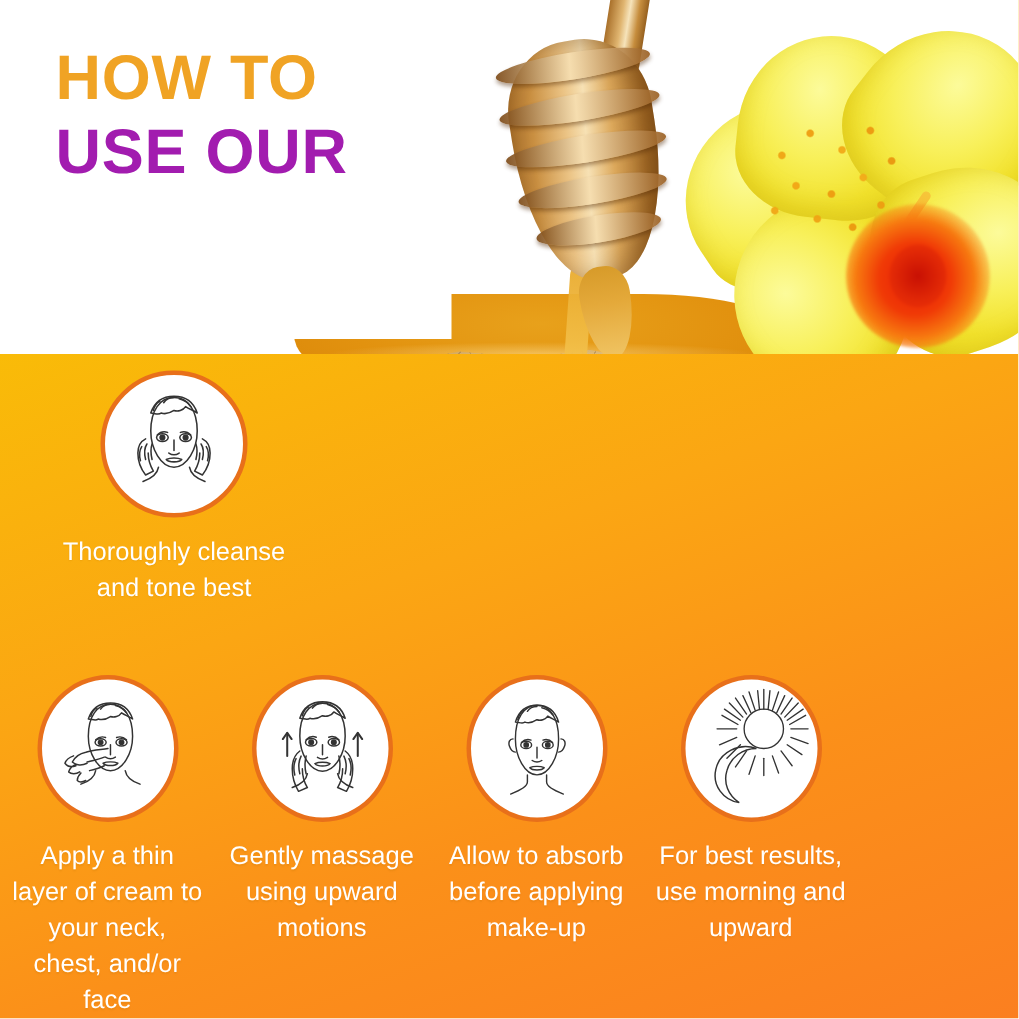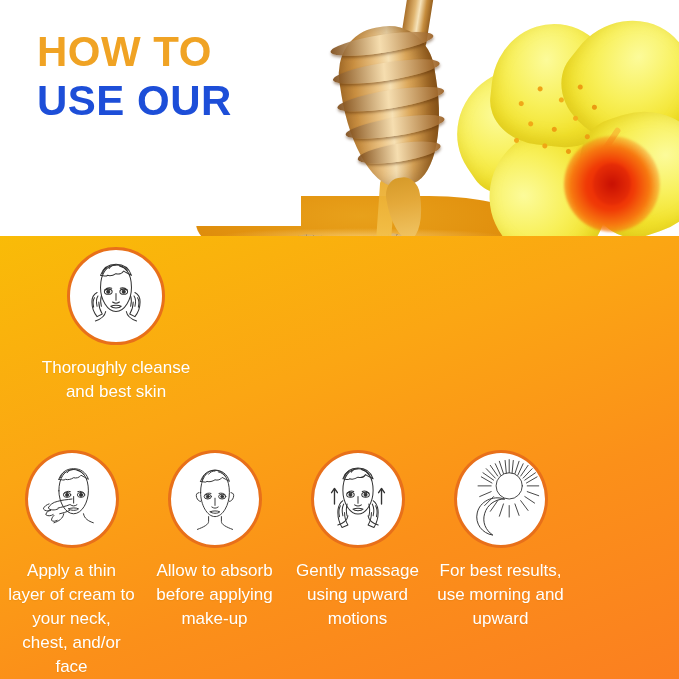--- a/index.html
+++ b/index.html
@@ -123,21 +123,21 @@
   
   .title-card{
     position:absolute;left:0;top:0;width:301px;height:226px;background:#FFFFFF;
     box-sizing:border-box;padding:27px 0 0 37px;
   }
   .title-line{
     font-weight:bold;font-size:42px;line-height:49px;letter-spacing:.5px;
     font-family:"Liberation Sans",sans-serif;
   }
   .t-orange{color:#F0A324;}
-  .t-grey{color:#1d4ed8;}
+  .t-grey{color:#a21caf;}
 
   
   .step{position:absolute;text-align:center;}
   .circle{
     margin:0 auto;border-radius:50%;background:#FFFFFF;
     border:3px solid #E8701A;box-sizing:border-box;
     display:flex;align-items:center;justify-content:center;overflow:hidden;
   }
   .step-caption{
     color:#FFFFFF;font-size:17px;line-height:24px;font-weight:500;
@@ -213,21 +213,21 @@
           <path d="M50 47v8M46 57c3 2 5 2 8 0"></path>
           <path d="M44 62c3-1.5 9-1.5 12 0-2 2.5-10 2.5-12 0z"></path>
           <path d="M38 68c-1 6-6 9-12 11M62 68c1 6 6 9 12 11"></path>
           <path d="M28 46c-4 2-6 6-6 11 0 6 2 12 6 17l6-3c-3-5-4-10-4-14"></path>
           <path d="M25 52c-2 3-2 7-1 11M29 50c-2 3-2 8-1 12M33 50c-1 3-1 8 0 12"></path>
           <path d="M72 46c4 2 6 6 6 11 0 6-2 12-6 17l-6-3c3-5 4-10 4-14"></path>
           <path d="M75 52c2 3 2 7 1 11M71 50c2 3 2 8 1 12M67 50c1 3 1 8 0 12"></path>
         </g>
       </svg>
     </div>
-    <div class="step-caption">Thoroughly cleanse and best skin</div>
+    <div class="step-caption">Thoroughly cleanse and tone best</div>
   </div>
 
   <div class="row2">
 
     <div class="step">
       <div class="circle">
         <svg width="82" height="86" viewBox="0 0 100 100">
           <g fill="none" stroke="#333" stroke-width="1.2" stroke-linecap="round" stroke-linejoin="round">
             <path d="M34 40c0-16 7-26 18-26s18 10 18 26c0 14-8 28-18 28S34 54 34 40z"></path>
             <path d="M34 26c3-9 10-13 18-13s15 4 18 13c-3-2-6-3-9-5-2 3-6 4-9 3-3 2-7 3-10 2-2 2-5 0-8 0z"></path>
@@ -240,42 +240,20 @@
             <path d="M52 47v8M48 57c3 2 5 2 8 0"></path>
             <path d="M46 62c3-1.5 9-1.5 12 0-2 2.5-10 2.5-12 0z"></path>
             <path d="M40 68c-1 6-6 9-12 11M64 68c1 6 6 9 12 11"></path>
             <path d="M50 50c-6 1-12 1-18 3-5 1-9 4-11 8 3 3 8 3 12 1"></path>
             <path d="M22 56c-3 1-6 3-7 6 2 3 6 3 9 2M24 63c-3 1-5 3-6 6 2 2 6 2 9 0M28 70c-2 2-3 4-3 6 2 2 5 1 7 0"></path>
             <path d="M33 61c4-1 9-2 14-4M35 68c4-1 8-2 12-4"></path>
           </g>
         </svg>
       </div>
       <div class="step-caption">Apply a thin layer of cream to your neck, chest, and/or face</div>
-    </div>
-
-    <div class="step">
-      <div class="circle">
-        <svg width="80" height="86" viewBox="0 0 100 100">
-          <g fill="none" stroke="#333" stroke-width="1.2" stroke-linecap="round" stroke-linejoin="round">
-            <path d="M32 42c0-17 7-28 18-28s18 11 18 28c0 15-8 30-18 30S32 57 32 42z"></path>
-            <path d="M32 28c3-10 10-14 18-14s15 4 18 14c-3-2-6-3-9-5-2 3-6 4-9 3-3 2-7 3-10 2-2 2-5 0-8 0z"></path>
-            <path d="M34 26c1-4 3-7 5-8M42 19c2-3 5-4 8-4M54 16c4 1 7 3 9 6"></path>
-            <path d="M30 42c-3 0-4 3-3 6 1 3 3 5 5 5M70 42c3 0 4 3 3 6-1 3-3 5-5 5"></path>
-            <path d="M37 45c2-2 5-3 8-2M55 43c3-1 6 0 8 2"></path>
-            <ellipse cx="41" cy="47" rx="4.5" ry="3"></ellipse>
-              <circle cx="41" cy="47" r="1.8" fill="#333"></circle>
-            <ellipse cx="59" cy="47" rx="4.5" ry="3"></ellipse>
-              <circle cx="59" cy="47" r="1.8" fill="#333"></circle>
-            <path d="M50 49v9M46 60c3 2 5 2 8 0"></path>
-            <path d="M44 66c3-1.5 9-1.5 12 0-2 2.5-10 2.5-12 0z"></path>
-            <path d="M42 72v6c0 4-6 7-14 10M58 72v6c0 4 6 7 14 10"></path>
-          </g>
-        </svg>
-      </div>
-      <div class="step-caption">Allow to absorb before applying make-up</div>
     </div>
 
     <div class="step">
       <div class="circle">
         <svg width="84" height="86" viewBox="0 0 100 100">
           <g fill="none" stroke="#333" stroke-width="1.2" stroke-linecap="round" stroke-linejoin="round">
             <path d="M32 40c0-16 7-26 18-26s18 10 18 26c0 14-8 28-18 28S32 54 32 40z"></path>
             <path d="M32 26c3-9 10-13 18-13s15 4 18 13c-3-2-6-3-9-5-2 3-6 4-9 3-3 2-7 3-10 2-2 2-5 0-8 0z"></path>
             <path d="M34 24c1-4 3-6 5-7M42 18c2-3 5-4 8-4M54 15c4 1 7 3 9 6"></path>
             <path d="M37 43c2-2 5-3 8-2M55 41c3-1 6 0 8 2"></path>
@@ -291,20 +269,42 @@
             <path d="M68 52c4 3 6 8 6 14 0 7-2 13-5 18l-7-3c3-5 4-10 4-15"></path>
             <path d="M71 58c2 4 2 9 1 13M67 56c2 4 2 10 1 14M63 56c1 4 1 10 0 14"></path>
             <path d="M22 56V38" stroke-width="1.6"></path>
               <path d="M18.5 42.5 22 37.5l3.5 5" stroke-width="1.6"></path>
             <path d="M78 56V38" stroke-width="1.6"></path>
               <path d="M74.5 42.5 78 37.5l3.5 5" stroke-width="1.6"></path>
           </g>
         </svg>
       </div>
       <div class="step-caption">Gently massage using upward motions</div>
+    </div>
+
+    <div class="step">
+      <div class="circle">
+        <svg width="80" height="86" viewBox="0 0 100 100">
+          <g fill="none" stroke="#333" stroke-width="1.2" stroke-linecap="round" stroke-linejoin="round">
+            <path d="M32 42c0-17 7-28 18-28s18 11 18 28c0 15-8 30-18 30S32 57 32 42z"></path>
+            <path d="M32 28c3-10 10-14 18-14s15 4 18 14c-3-2-6-3-9-5-2 3-6 4-9 3-3 2-7 3-10 2-2 2-5 0-8 0z"></path>
+            <path d="M34 26c1-4 3-7 5-8M42 19c2-3 5-4 8-4M54 16c4 1 7 3 9 6"></path>
+            <path d="M30 42c-3 0-4 3-3 6 1 3 3 5 5 5M70 42c3 0 4 3 3 6-1 3-3 5-5 5"></path>
+            <path d="M37 45c2-2 5-3 8-2M55 43c3-1 6 0 8 2"></path>
+            <ellipse cx="41" cy="47" rx="4.5" ry="3"></ellipse>
+              <circle cx="41" cy="47" r="1.8" fill="#333"></circle>
+            <ellipse cx="59" cy="47" rx="4.5" ry="3"></ellipse>
+              <circle cx="59" cy="47" r="1.8" fill="#333"></circle>
+            <path d="M50 49v9M46 60c3 2 5 2 8 0"></path>
+            <path d="M44 66c3-1.5 9-1.5 12 0-2 2.5-10 2.5-12 0z"></path>
+            <path d="M42 72v6c0 4-6 7-14 10M58 72v6c0 4 6 7 14 10"></path>
+          </g>
+        </svg>
+      </div>
+      <div class="step-caption">Allow to absorb before applying make-up</div>
     </div>
 
     <div class="step">
       <div class="circle">
         <svg width="82" height="84" viewBox="0 0 100 100">
           <g fill="none" stroke="#333" stroke-width="1.1" stroke-linecap="round">
             <circle cx="60" cy="34" r="16"></circle>
             <g>
               <path d="M60 18V2"></path>
                 <path d="M67 19 72 4"></path>

